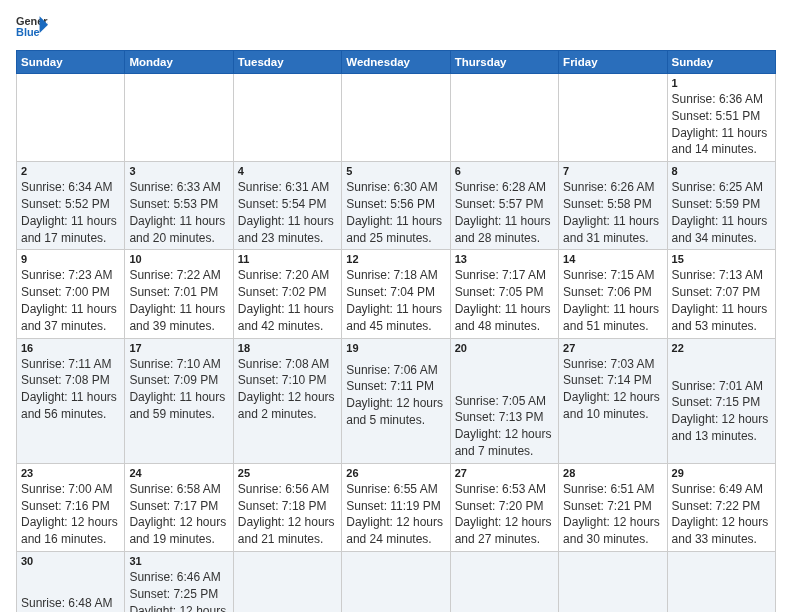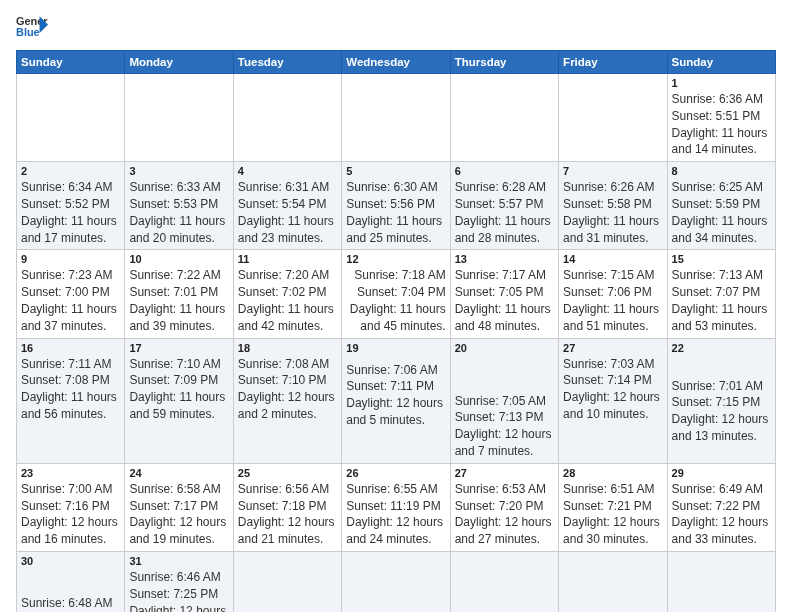--- a/index.html
+++ b/index.html
@@ -206,21 +206,21 @@
           </td>
           <td>
             <span class="day-num">11</span>
             <div class="day-info" style="white-space: pre-line;">Sunrise: 7:20 AM
 Sunset: 7:02 PM
 Daylight: 11 hours
 and 42 minutes.</div>
           </td>
           <td>
             <span class="day-num">12</span>
-            <div class="day-info" style="white-space: pre-line; text-align: right;">Sunrise: 7:18 AM
+            <div class="day-info" style="white-space: pre-line;">Sunrise: 7:18 AM
 Sunset: 7:04 PM
 Daylight: 11 hours
 and 45 minutes.</div>
           </td>
           <td>
             <span class="day-num">13</span>
             <div class="day-info" style="white-space: pre-line;">Sunrise: 7:17 AM
 Sunset: 7:05 PM
 Daylight: 11 hours
 and 48 minutes.</div>

